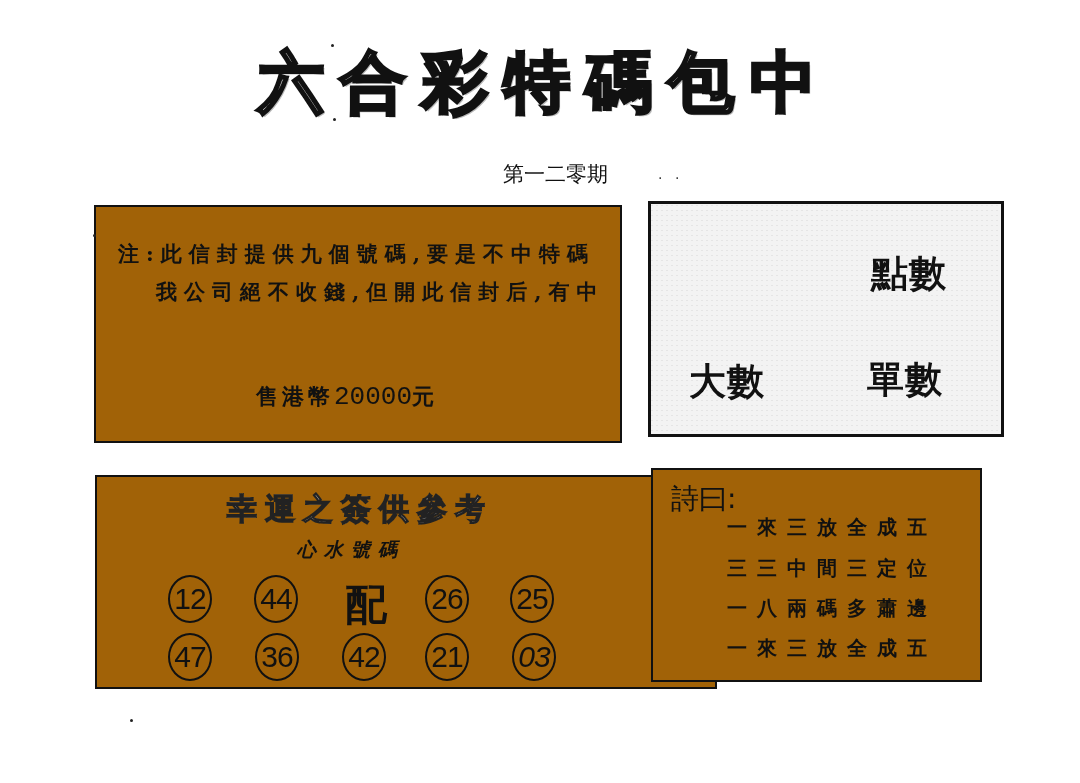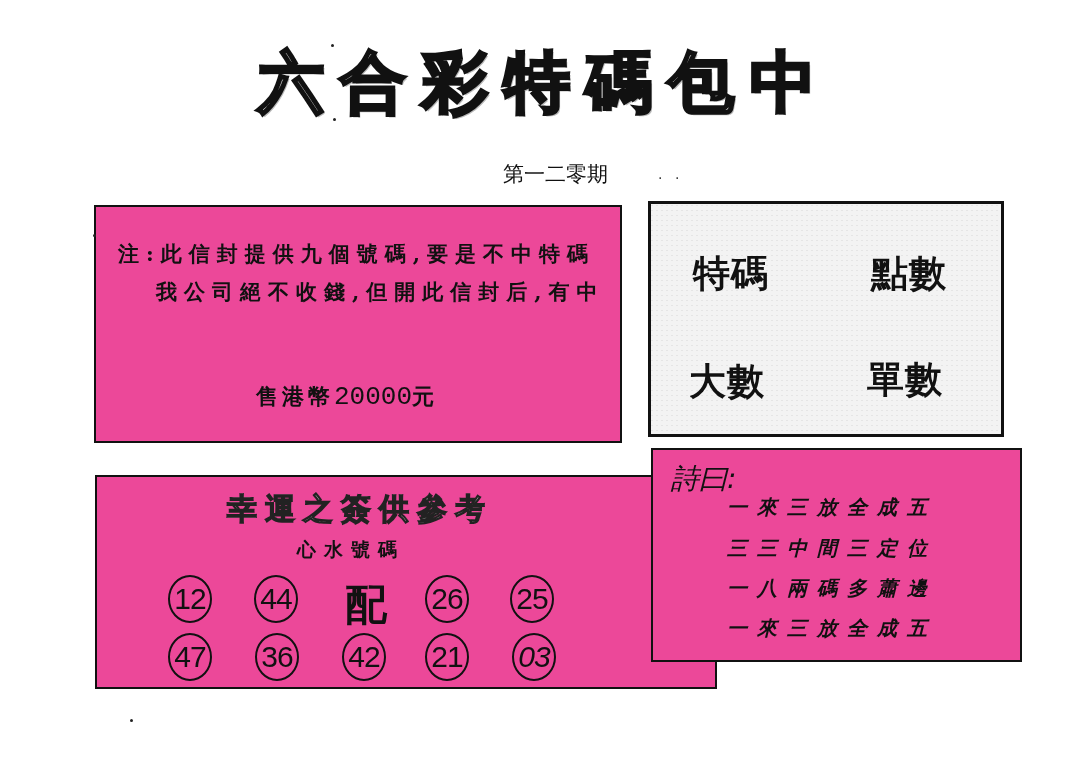--- a/index.html
+++ b/index.html
@@ -12,46 +12,46 @@
     display:flex; justify-content:space-between; align-items:center;
     font-family:"DejaVu Serif", serif; font-size:66px; font-weight:bold;
     color:#fff; -webkit-text-stroke:3px #111; letter-spacing:2px;
     text-shadow: 2px 2px 0 #bbb;
   }
   .title span { display:inline-block; }
   .issue {
     position:absolute; left:503px; top:160px; font-size:21px; color:#111;
   }
   .issue-dots { position:absolute; left:658px; top:166px; font-size:14px; color:#333; letter-spacing:4px; }
-  .box { position:absolute; border:2px solid #111; box-sizing:border-box; background:#ec4899; }
+  .box { position:absolute; border:2px solid #111; box-sizing:border-box; background:#a16207; }
   .box.notice { left:94px; top:205px; width:528px; height:238px; }
   .box.types { left:648px; top:201px; width:356px; height:236px; border-width:3px;
     background:
       radial-gradient(circle at 20% 30%, rgba(0,0,0,0.06) 0 1px, transparent 1px) 0 0/5px 5px,
       #f3f3f3; }
   .box.lucky { left:95px; top:475px; width:622px; height:214px; }
-  .box.poem { left:651px; top:448px; width:371px; height:214px;font-style:italic; }
+  .box.poem { left:651px; top:468px; width:331px; height:214px; }
 
   .notice-line { position:absolute; font-family:"DejaVu Serif", serif; font-size:21px; font-weight:bold; letter-spacing:7px; white-space:nowrap; }
   .nl0 { left:22px; top:33px; }
   .nl1 { left:60px; top:71px; }
   .nl2 { left:60px; top:112px; }
   .price { position:absolute; left:160px; top:175px; font-family:"DejaVu Serif", serif; font-size:22px; white-space:nowrap; }
   .price .cn { font-weight:bold; letter-spacing:4px; }
   .price .num { font-family:Liberation Mono, monospace; font-size:26px; letter-spacing:0; }
 
   .type-item { position:absolute; font-size:37px; font-weight:bold; letter-spacing:1px; }
   .t0 { left:42px; top:45px; }
   .t1 { left:220px; top:45px; }
   .t2 { left:38px; top:153px; }
   .t3 { left:216px; top:151px; }
 
   .lucky-title { position:absolute; left:130px; top:12px; font-family:"DejaVu Serif", serif; font-size:30px; font-weight:bold;
     color:#fff; -webkit-text-stroke:1.2px #222; letter-spacing:8px; }
-  .lucky-sub { position:absolute; left:200px; top:60px; font-family:"DejaVu Serif", serif; font-size:19px; font-weight:bold; letter-spacing:8px; }
+  .lucky-sub { position:absolute; left:200px; top:60px; font-family:"DejaVu Serif", serif; font-size:19px; font-weight:bold; letter-spacing:8px;font-style:italic; }
   .ball { position:absolute; width:44px; height:48px; border:2px solid #111; border-radius:50%; box-sizing:border-box;
     display:flex; align-items:center; justify-content:center; font-family:"Liberation Sans", sans-serif; font-size:30px; letter-spacing:-1px; }
   .pei { position:absolute; left:248px; top:100px; font-family:"DejaVu Serif", serif; font-size:42px; font-weight:bold; }
 
   .poem-title { position:absolute; left:18px; top:10px; font-size:28px; }
   .poem-line { position:absolute; left:74px; font-family:"DejaVu Serif", serif; font-size:20px; font-weight:bold; letter-spacing:10px; white-space:nowrap; }
   .pl0 { top:44px; } .pl1 { top:85px; } .pl2 { top:125px; } .pl3 { top:165px; }
 
   .speck { position:absolute; width:3px; height:3px; background:#222; border-radius:50%; }
 </style>
@@ -73,21 +73,20 @@
 
 <div class="box notice">
   <div class="notice-line nl0">注:此信封提供九個號碼,要是不中特碼</div>
   <div class="notice-line nl1">我公司絕不收錢,但開此信封后,有中</div>
   <div class="price">
     <span class="cn">售港幣</span><span class="num">20000</span><span class="cn">元</span>
   </div>
 </div>
 
 <div class="box types">
-  <div class="type-item t0">特碼</div>
   <div class="type-item t1">點數</div>
   <div class="type-item t3">單數</div>
   <div class="type-item t2">大數</div>
 </div>
 
 <div class="box lucky">
   <div class="lucky-title">幸運之簽供參考</div>
   <div class="lucky-sub">心水號碼</div>
 
   <div class="ball" style="left:71px;top:98px;">12</div>

